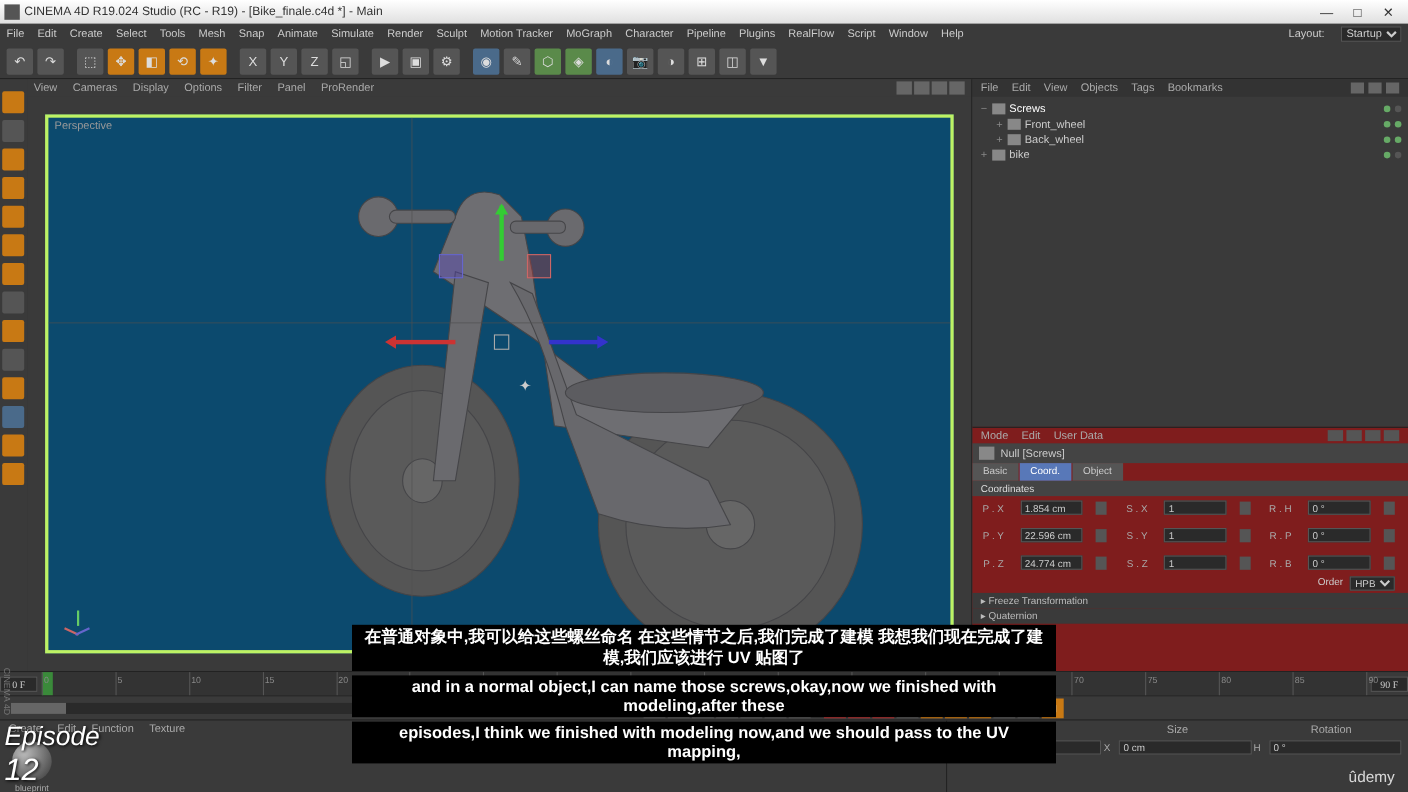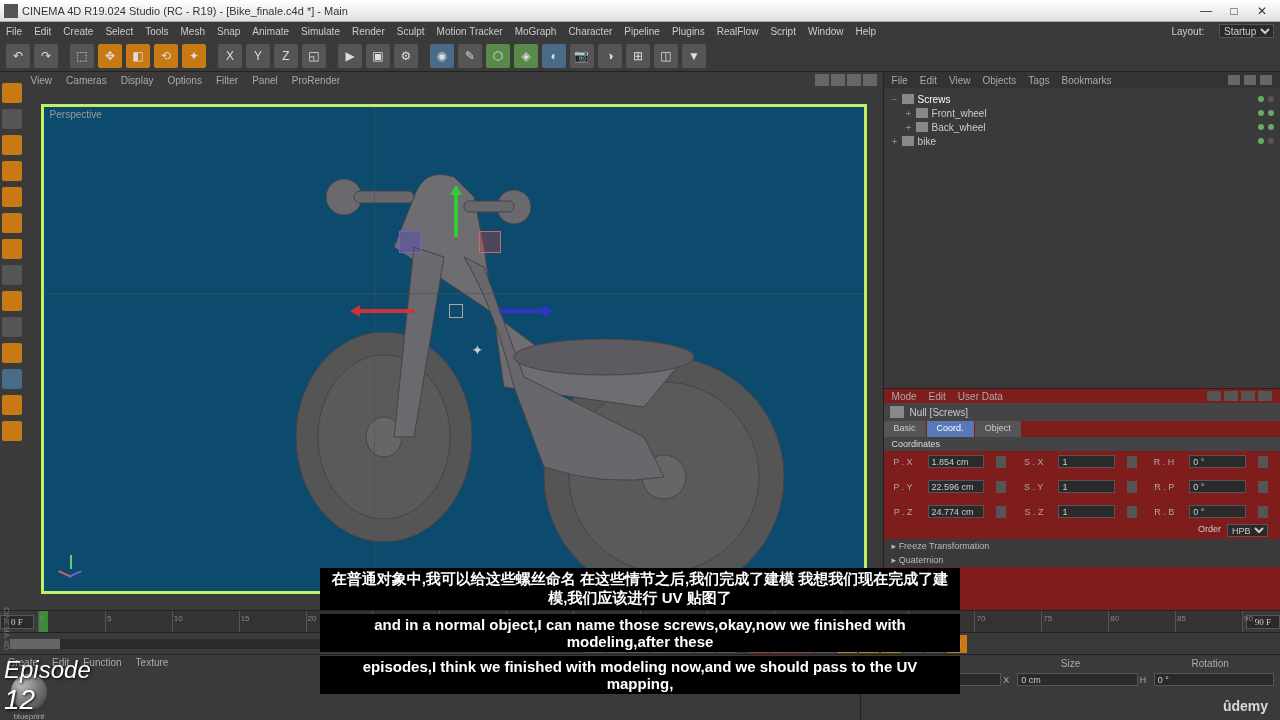--- a/index.html
+++ b/index.html
@@ -118,21 +118,21 @@
 .coord-head { display:grid; grid-template-columns:1fr 1fr 1fr; font-size:10px; color:#aaa; text-align:center; height:16px; align-items:center; }
 .coord-grid { display:grid; grid-template-columns:12px 1fr 12px 1fr 12px 1fr; gap:2px; padding:2px 6px; font-size:9px; align-items:center; }
 .coord-grid .lbl { color:#aaa; }
 .coord-grid input { background:#2a2a2a; border:1px solid #555; color:#ccc; font-size:9px; height:13px; width:100%; padding:0 3px; }
 
 .subtitles { position:absolute; bottom:24px; left:50%; transform:translateX(-50%); text-align:center; }
 .subtitles div { background:#000; color:#fff; font-size:15px; padding:2px 8px; margin:2px 0; display:inline-block; font-weight:bold; }
 
 .episode { position:absolute; left:0; bottom:0; color:#fff; font-family:Georgia,serif; font-size:24px; font-style:italic; padding:4px; text-shadow:1px 1px 3px #000; }
 .episode .num { font-size:28px; display:block; }
-.udemy { position:absolute; right:12px; bottom:6px; color:#fff; font-size:14px; font-weight:bold; opacity:.8; }
+.udemy { position:absolute; right:12px; bottom:6px; color:#fff; font-size:14px; font-weight:normal; opacity:.8; }
 .sidemark { position:absolute; left:2px; bottom:70px; writing-mode:vertical-rl; font-size:8px; color:#777; }
 </style>
 </head>
 <body>
 
 <div class="titlebar">
   <div class="icon"></div>
   <span>CINEMA 4D R19.024 Studio (RC - R19) - [Bike_finale.c4d *] - Main</span>
   <div class="wincontrols">
     <span>—</span>

